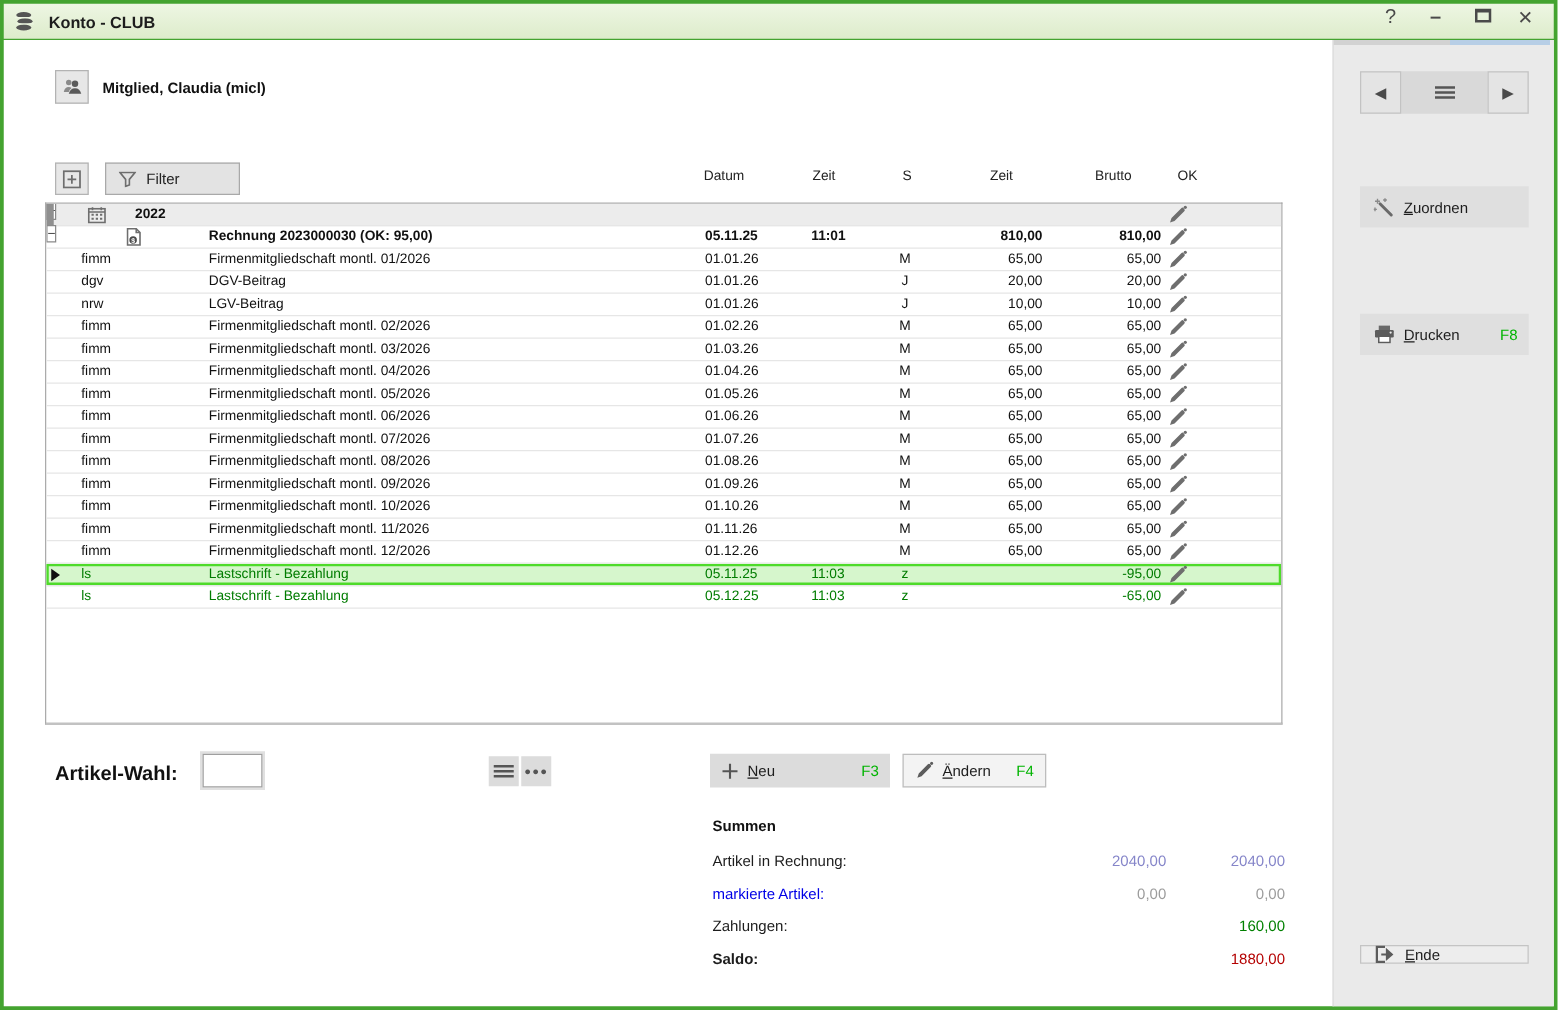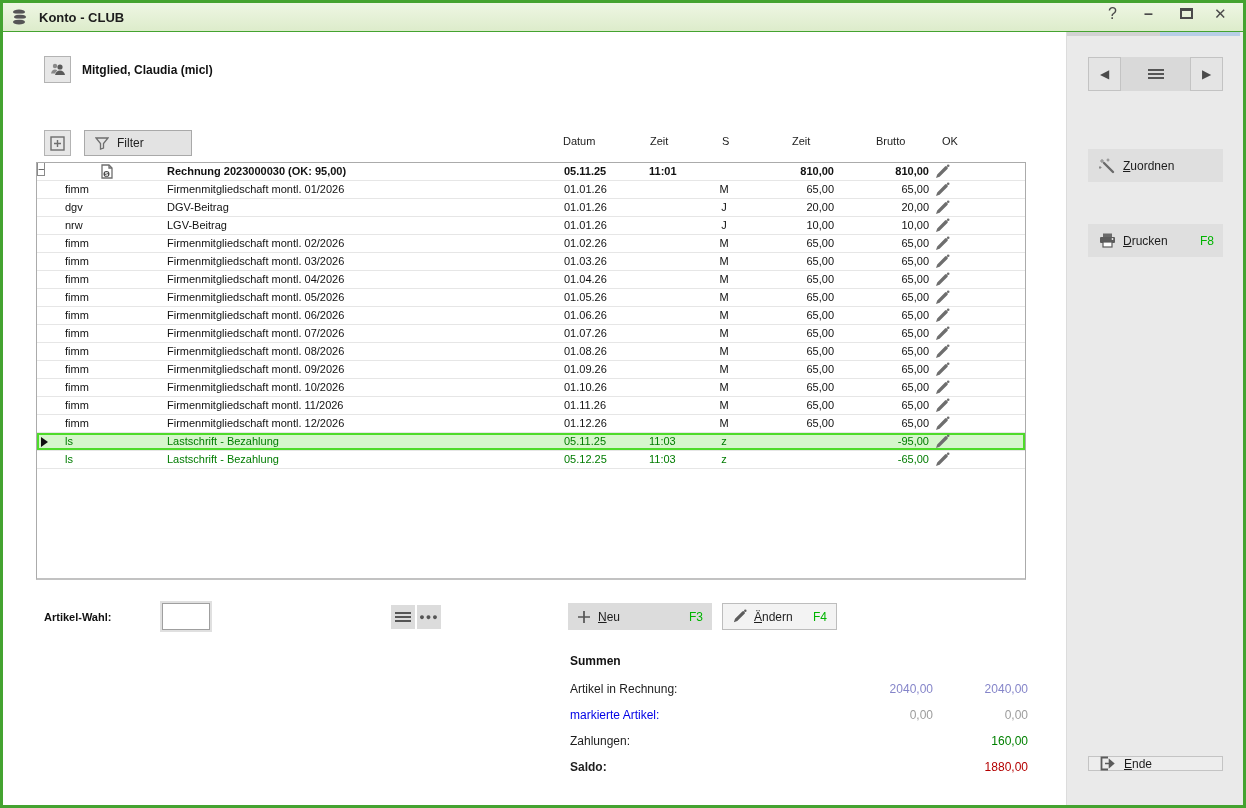--- a/index.html
+++ b/index.html
@@ -31,21 +31,21 @@
   .navmid { flex:1; display:flex; align-items:center; justify-content:center; }
   .hbar { width:16px; }
   .hbar div { height:2px; background:#555; margin:2px 0; }
 
   .sidebtn { position:absolute; left:21px; width:135px; height:33px; background:#dfdfdf;
     display:flex; align-items:center; font-size:12px; color:#1d1d1d; cursor:default; }
   .sidebtn .ico { width:20px; margin:0 6px 0 9px; display:flex; justify-content:center; }
   .sidebtn .fkey { margin-left:auto; margin-right:9px; color:#00b400; font-size:12px; }
   .btn-zuordnen { top:117px; }
   .btn-bezahlen { top:163px; height:34px; border:1px dotted #444; }
-  .btn-drucken  { top:192px;justify-content:flex-end; }
+  .btn-drucken  { top:219px;justify-content:flex-end; }
   .btn-ende { top:724px; height:15px; background:#ededed; border:1px solid #c4c4c4; }
 
   
   .personbtn { position:absolute; left:41px; top:24px; width:27px; height:27px; background:#e7e7e7; border:1px solid #b3b3b3; display:flex; align-items:center; justify-content:center; }
   .membername { position:absolute; left:79px; top:31px; font-size:12px; font-weight:bold; color:#111; }
 
   
   .plusbtn { position:absolute; left:41px; top:98px; width:27px; height:26px; background:#e7e7e7; border:1px solid #b3b3b3; display:flex; align-items:center; justify-content:center; }
   .filterbtn { position:absolute; left:81px; top:98px; width:108px; height:26px; background:#e3e3e3; border:1px solid #a9a9a9; display:flex; align-items:center; font-size:12px; color:#222; }
   .filterbtn .ico { margin:0 8px 0 10px; }
@@ -73,21 +73,21 @@
   .c-desc { left:130px; }
   .c-datum { left:527px; }
   .c-zeit { left:612px; }
   .c-s { left:680px; width:14px; text-align:center; }
   .c-netto { left:700px; width:97px; text-align:right; }
   .c-brutto { left:800px; width:92px; text-align:right; }
   .c-bruttobold { font-weight:bold; }
   .c-pencil { left:897px; top:1px; width:16px; height:16px; }
 
   
-  .artlabel { position:absolute; left:41px; top:579px; font-size:11px; font-weight:bold; color:#111; }
+  .artlabel { position:absolute; left:41px; top:579px; font-size:16px; font-weight:bold; color:#111; }
   .artinput { position:absolute; left:159px; top:571px; width:48px; height:27px; background:#fff; border:1px solid #9f9f9f; box-shadow:0 0 0 2px #e0e0e0; }
   .sqbtn { position:absolute; top:573px; width:24px; height:24px; background:#dcdcdc; display:flex; align-items:center; justify-content:center; color:#555; }
   .btn-list { left:388px; }
   .btn-dots { left:414px; font-size:9px; letter-spacing:1px; color:#555; font-weight:bold; }
 
   .actionbtn { position:absolute; top:571px; height:27px; background:#dcdcdc; display:flex; align-items:center; font-size:12px; color:#1d1d1d; }
   .actionbtn .ico { margin:0 7px 0 9px; display:flex; }
   .actionbtn .fkey { margin-left:auto; margin-right:9px; color:#00b400; }
   .btn-neu { left:565px; width:144px; }
   .btn-aendern { left:719px; width:115px; background:#f3f3f3; border:1px solid #bdbdbd; }
@@ -164,20 +164,35 @@
   </div>
 
   <span class="colhead ch-datum">Datum</span>
   <span class="colhead ch-zeit">Zeit</span>
   <span class="colhead ch-s">S</span>
   <span class="colhead ch-netto">Zeit</span>
   <span class="colhead ch-brutto">Brutto</span>
   <span class="colhead ch-ok">OK</span>
 
   <div class="tbl" id="table-body">
+      <div class="trow year bold-row"><span class="gutter"></span><span class="c-expand">+</span><svg class="cell c-calicon" width="15" height="14" viewBox="0 0 15 14">
+          <rect x="1" y="2" width="13" height="11" fill="none" stroke="#6e6e6e" stroke-width="1.3"></rect>
+          <path d="M1 4.6 h13 M4 0.8 v2.4 M11 0.8 v2.4" stroke="#6e6e6e" stroke-width="1.3"></path>
+          <g fill="#6e6e6e">
+            <rect x="3.2" y="6" width="1.8" height="1.6"></rect>
+            <rect x="6.6" y="6" width="1.8" height="1.6"></rect>
+            <rect x="10" y="6" width="1.8" height="1.6"></rect>
+            <rect x="3.2" y="9.2" width="1.8" height="1.6"></rect>
+            <rect x="6.6" y="9.2" width="1.8" height="1.6"></rect>
+            <rect x="10" y="9.2" width="1.8" height="1.6"></rect>
+          </g>
+        </svg><span class="cell c-year">2022</span><svg class="cell c-pencil" viewBox="0 0 16 16">
+          <path d="M2 14 L3.2 10.4 L11 2.6 a1.3 1.3 0 0 1 1.9 0 l0.5 0.5 a1.3 1.3 0 0 1 0 1.9 L5.6 12.8 Z" fill="#6e6e6e"></path>
+          <circle cx="14.2" cy="1.8" r="1.3" fill="#6e6e6e"></circle>
+        </svg></div>
       <div class="trow invoice bold-row"><span class="c-expand">−</span><svg class="cell c-docicon" width="12" height="15" viewBox="0 0 12 15">
           <path d="M1 1 h7 l3 3 v10 h-10 Z" fill="#fff" stroke="#6e6e6e" stroke-width="1.3"></path>
           <path d="M8 1 v3 h3" fill="none" stroke="#6e6e6e" stroke-width="1.3"></path>
           <circle cx="5.5" cy="10" r="3" fill="#4a4a4a"></circle>
           <text x="5.5" y="12" font-size="5.5" fill="#fff" text-anchor="middle">$</text>
         </svg><span class="cell c-desc">Rechnung 2023000030 (OK: 95,00)</span><span class="cell c-datum">05.11.25</span><span class="cell c-zeit">11:01</span><span class="cell c-netto">810,00</span><span class="cell c-brutto c-bruttobold">810,00</span><svg class="cell c-pencil" viewBox="0 0 16 16">
           <path d="M2 14 L3.2 10.4 L11 2.6 a1.3 1.3 0 0 1 1.9 0 l0.5 0.5 a1.3 1.3 0 0 1 0 1.9 L5.6 12.8 Z" fill="#6e6e6e"></path>
           <circle cx="14.2" cy="1.8" r="1.3" fill="#6e6e6e"></circle>
         </svg></div>
       <div class="trow item">

